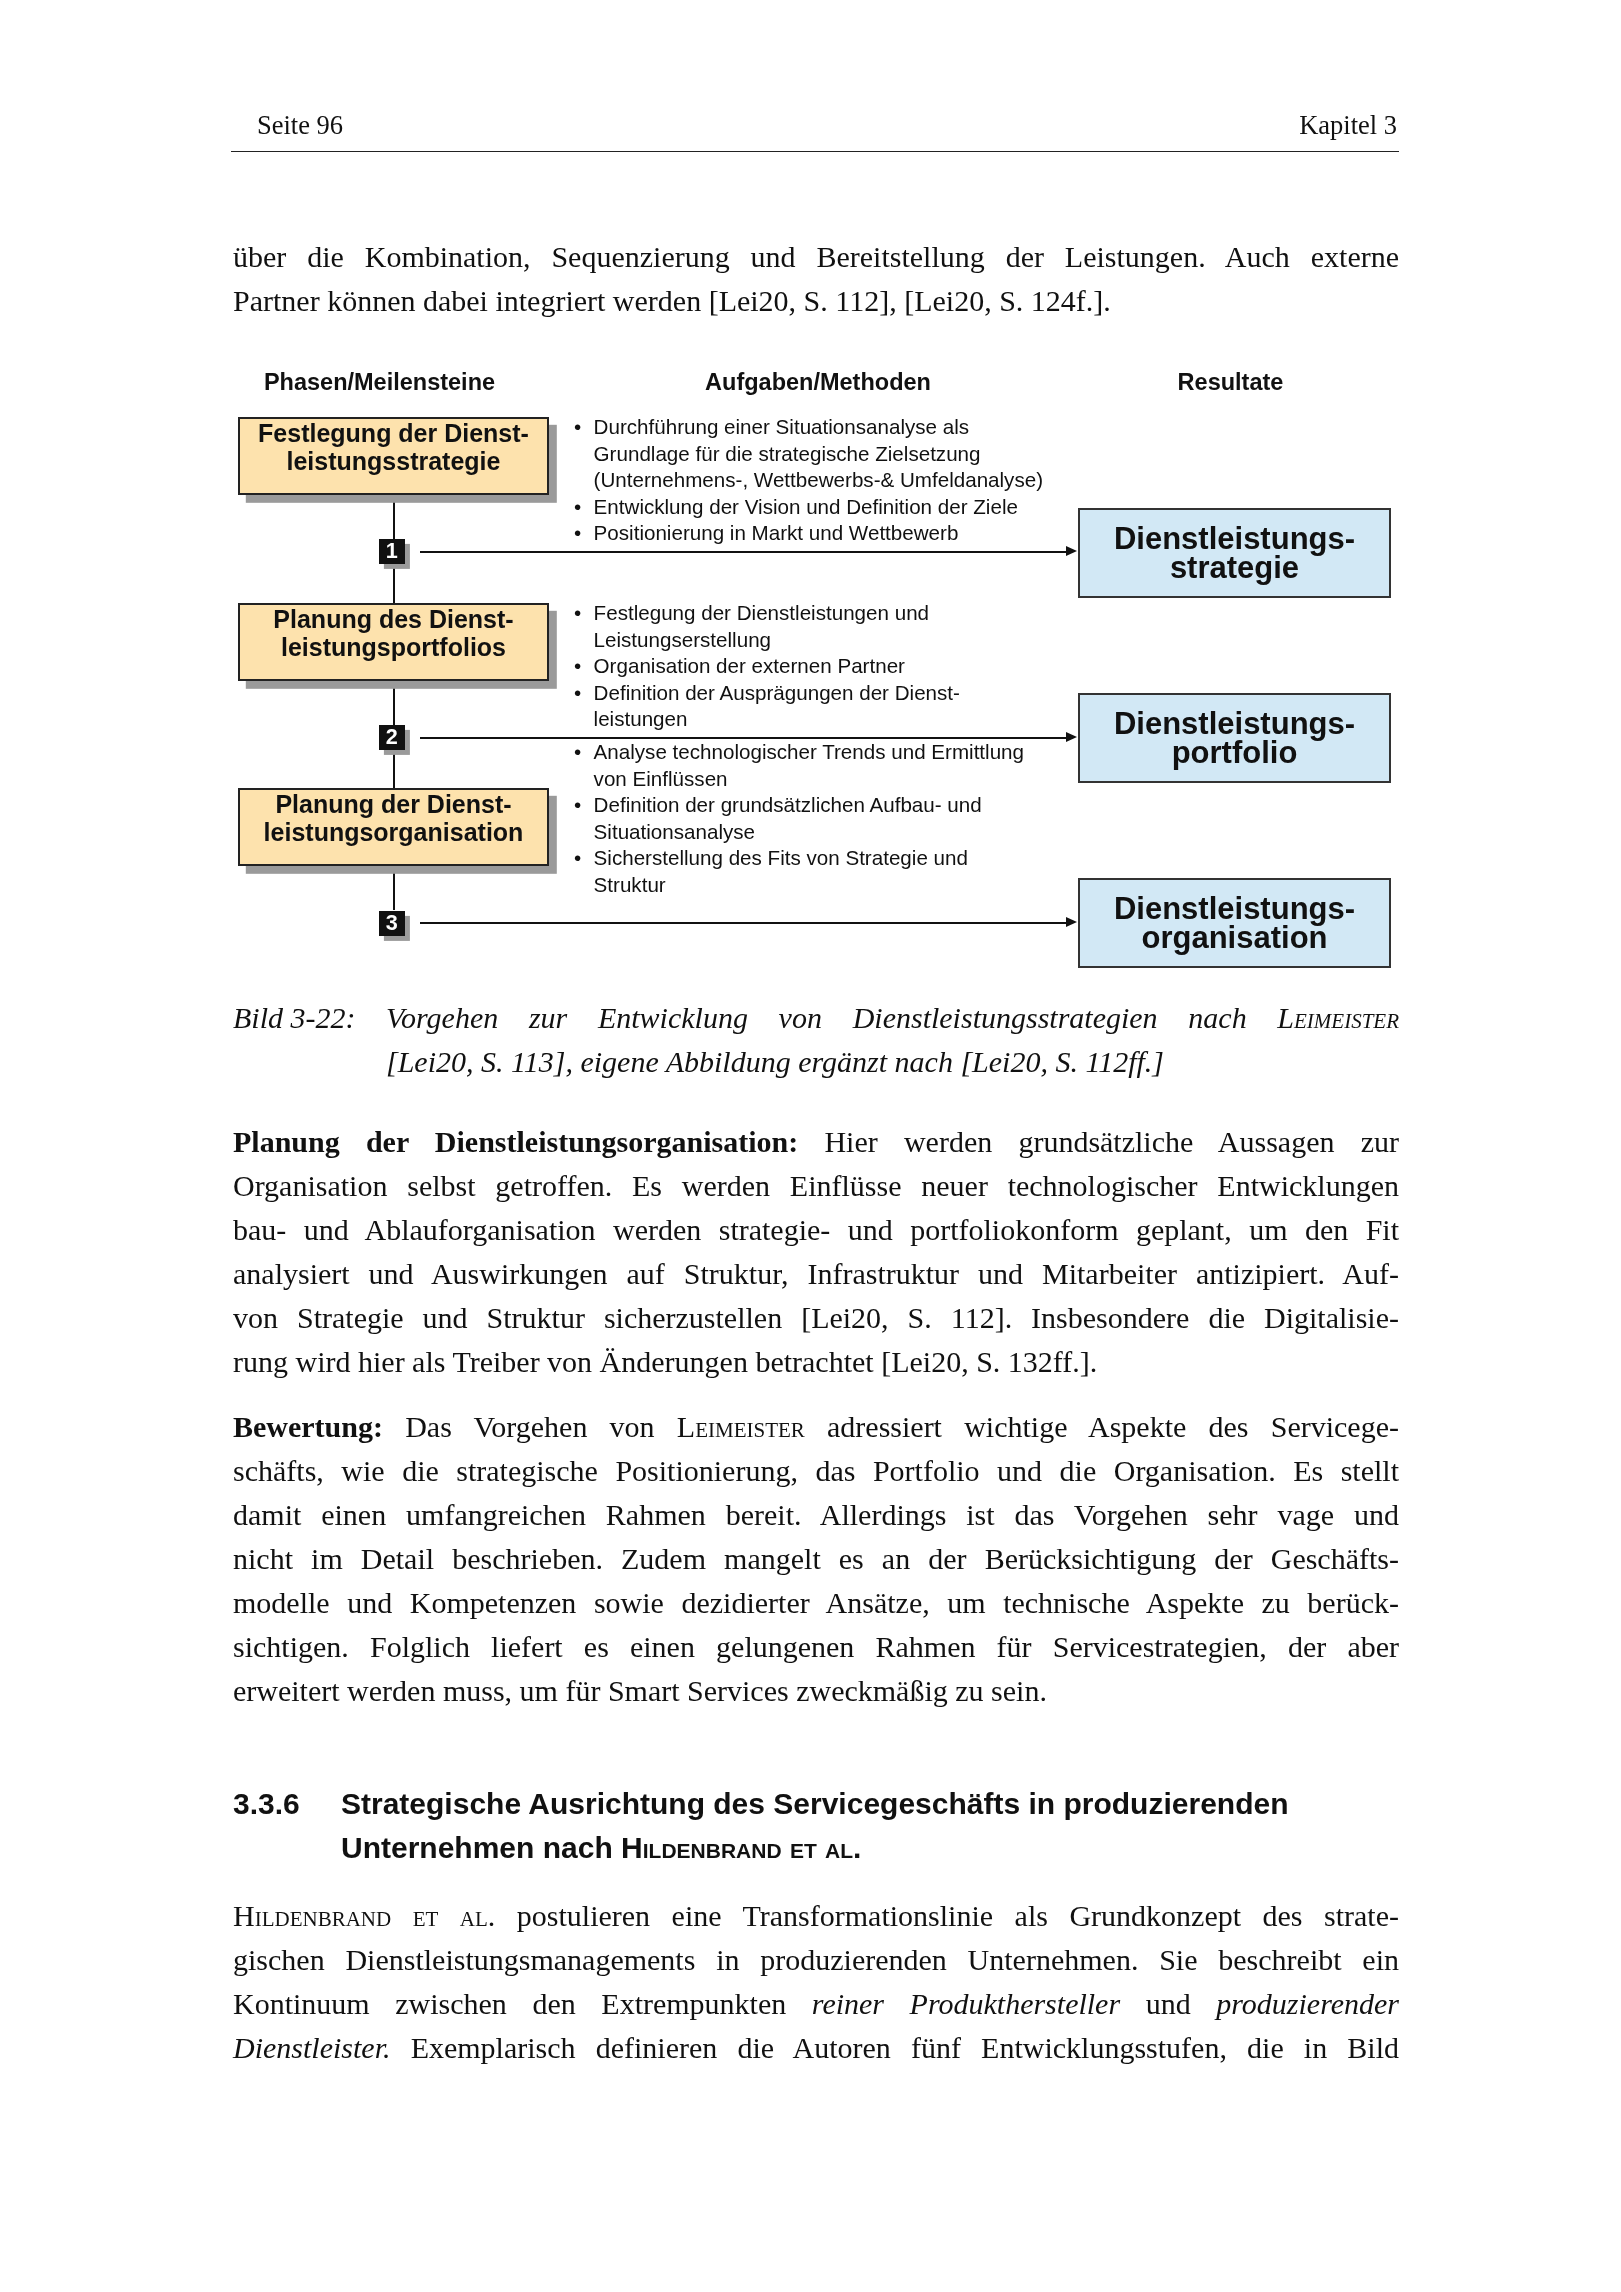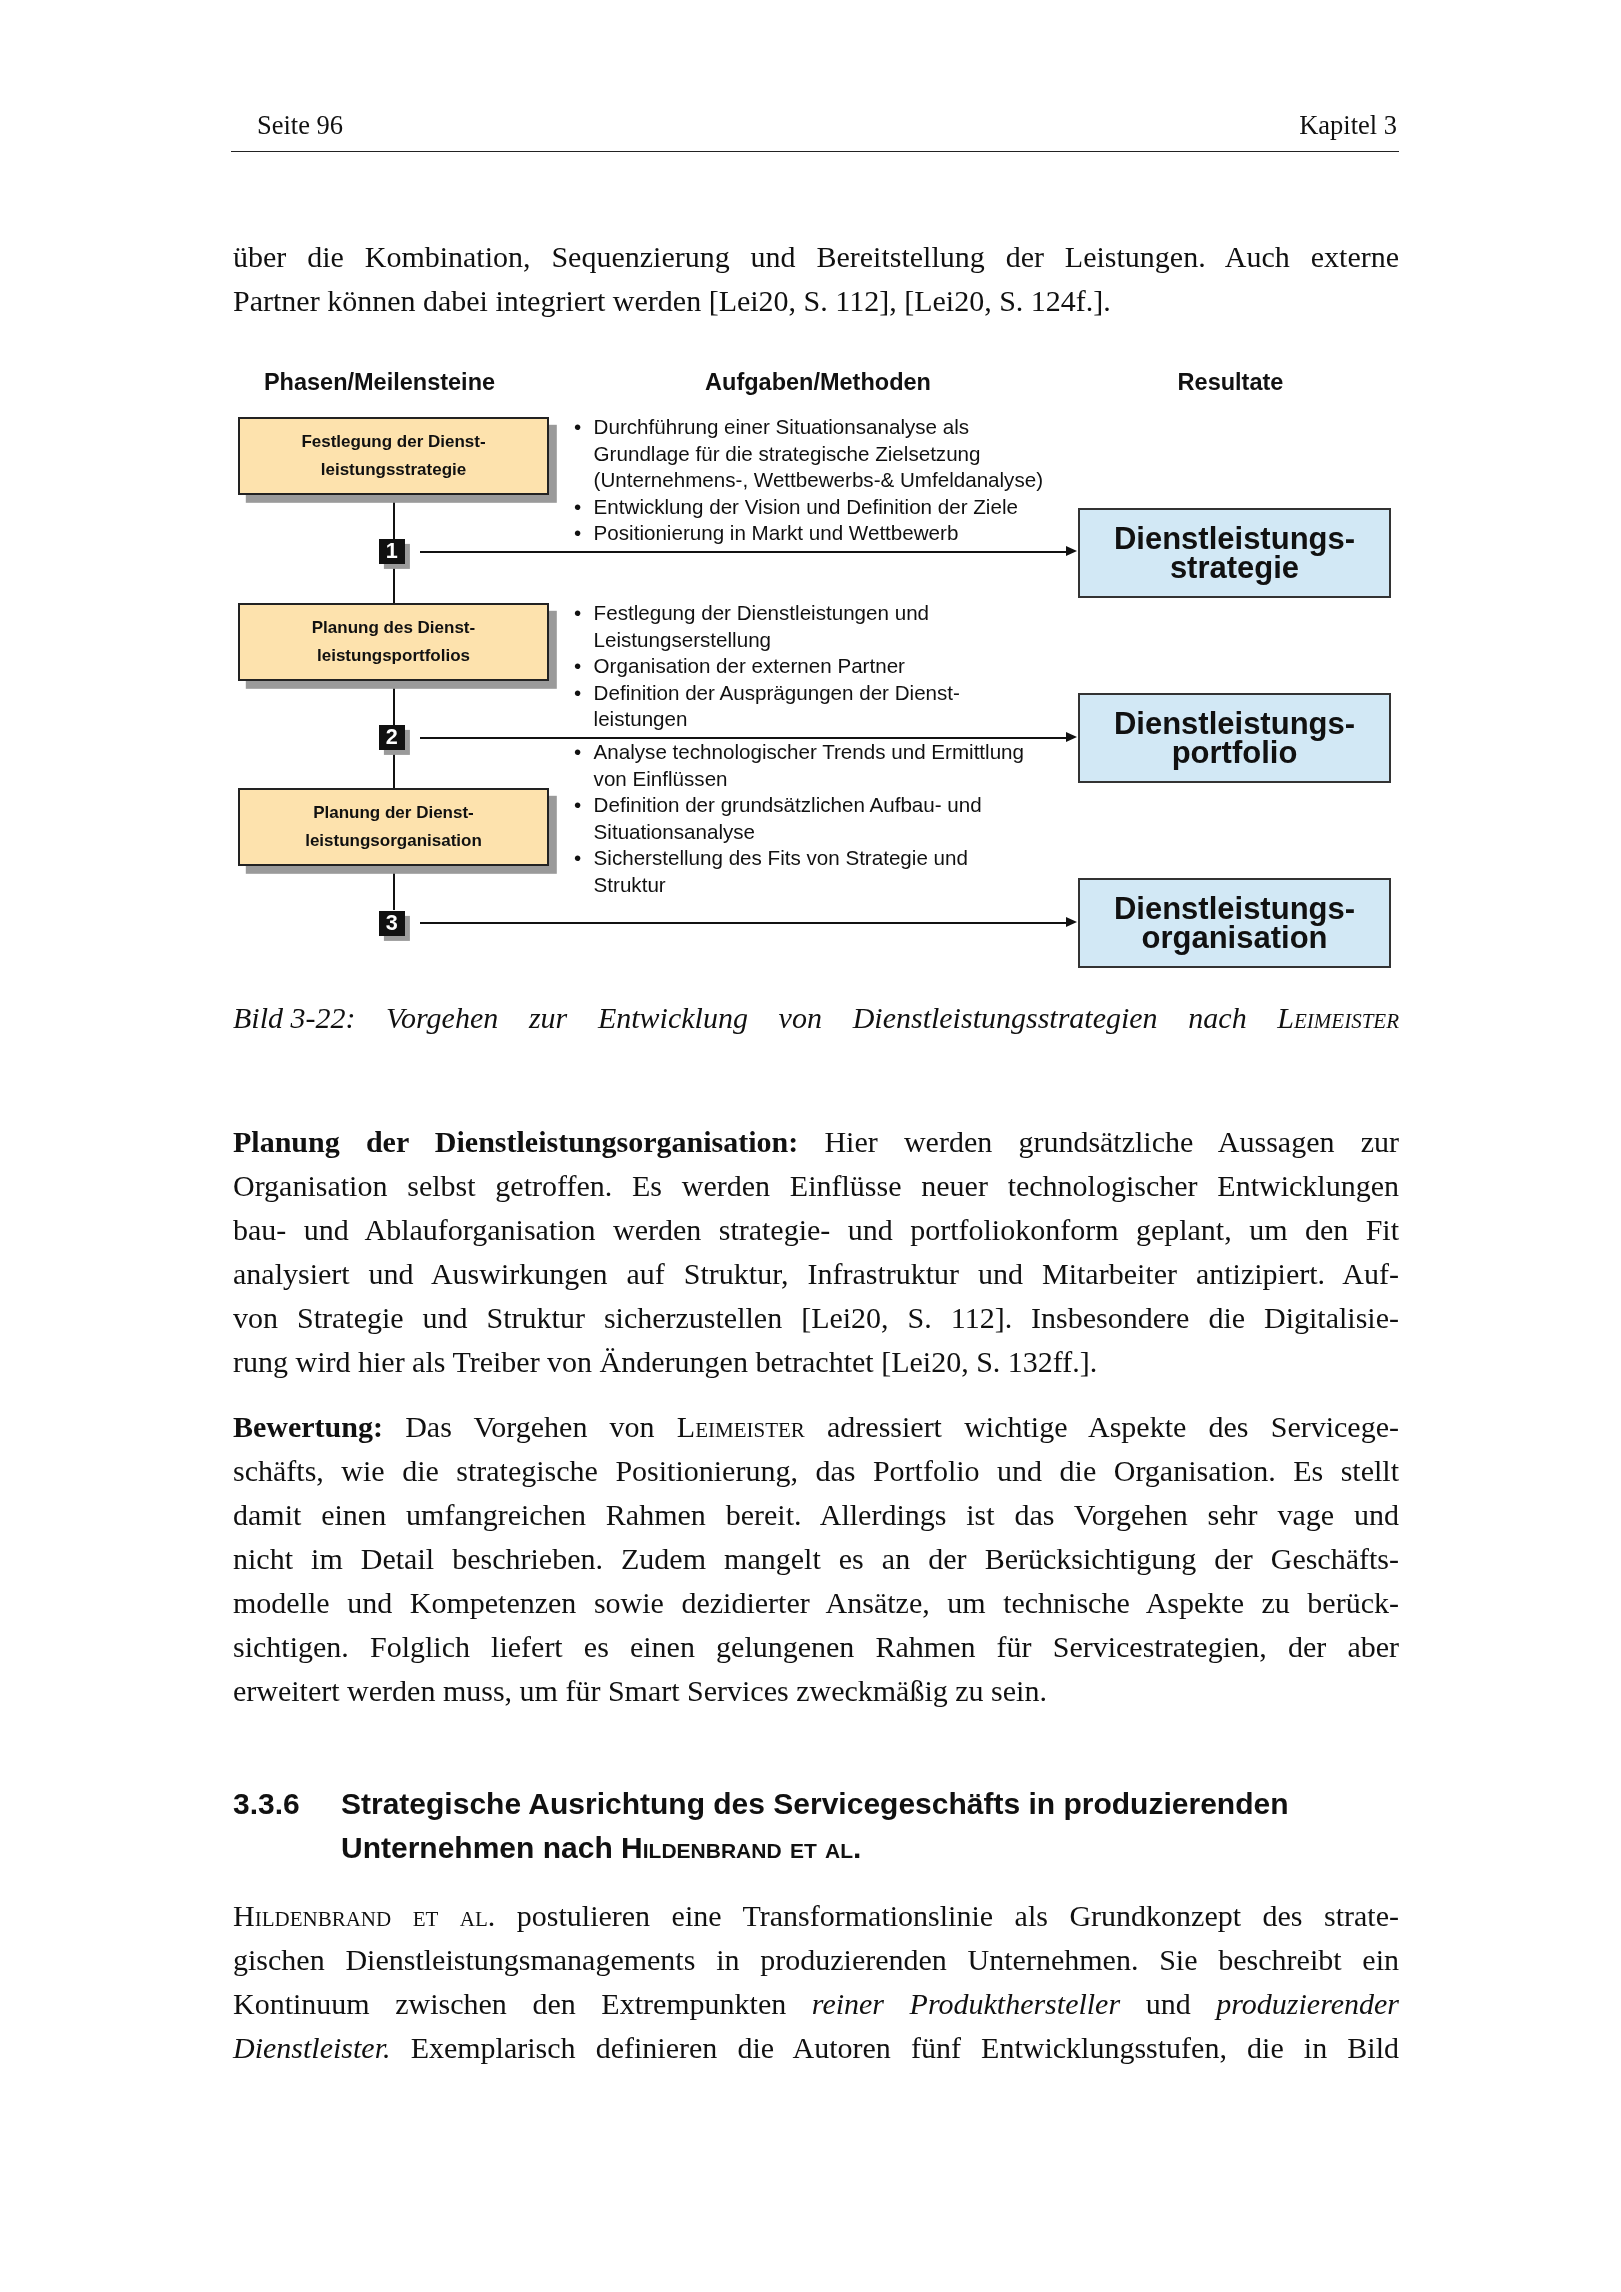--- a/index.html
+++ b/index.html
@@ -16,22 +16,22 @@
   .para { position: absolute; left: 233px; width: 1166px; font-size: 30px; line-height: 44px;
     text-align: justify; }
   .para .line { display: block; text-align: justify; text-align-last: justify; white-space: nowrap; height: 44px; }
   .para .line.last { text-align-last: left; }
   .sc { font-variant: small-caps; }
 
   
   .figure { position: absolute; left: 0; top: 0; width: 1621px; height: 980px; }
   .col-head { position: absolute; top: 369px; font-size: 23.5px; font-weight: bold; text-align: center; }
   .phase-box { position: absolute; left: 238px; width: 307px; height: 74px; background: #fde2ad;
-    border: 2px solid #222; box-shadow: 7.8px 7.8px 0 #9a9a9a; font-weight: bold; font-size: 17px;
-    line-height: 28px; display: flex; align-items: center; justify-content: center; text-align: center; }
+    border: 2px solid #222; box-shadow: 7.8px 7.8px 0 #9a9a9a; font-weight: bold; font-size: 25px;
+    line-height: 28px; display: flex; justify-content: center; text-align: center; }
   .result-box { position: absolute; left: 1078px; width: 309px; height: 86px; background: #d2e8f5;
     border: 2px solid #333; font-weight: bold; font-size: 31px; line-height: 29px;
     display: flex; align-items: center; justify-content: center; text-align: center; }
   .spine { position: absolute; left: 393px; width: 2px; background: #111; }
   .marker { position: absolute; left: 379px; width: 25.5px; height: 24.5px; background: #111; color: #fff;
     font-weight: bold; font-size: 21.6px; line-height: 24.5px; text-align: center;
     box-shadow: 4.9px 4.9px 0 #9a9a9a; }
   .arrow { position: absolute; left: 420px; height: 2px; background: #111; width: 647px; }
   .arrow::after { content: ""; position: absolute; right: -9.8px; top: -4.9px; border-left: 11.8px solid #111;
     border-top: 5.9px solid transparent; border-bottom: 5.9px solid transparent; }
@@ -111,20 +111,21 @@
   <div class="arrow" style="top:922px;"></div>
   <div class="result-box" style="top:878px;">
     <div><span>Dienstleistungs-</span><br><span>organisation</span></div>
   </div>
 </div>
 
 <div class="caption serif" style="top:996px;">
   <span class="label">Bild 3-22:</span>
   <div class="text">
     <span class="line"><span>Vorgehen zur Entwicklung von Dienstleistungsstrategien nach </span><span class="sc">Leimeister</span></span>
+    <span class="line last">[Lei20, S. 113], eigene Abbildung ergänzt nach [Lei20, S. 112ff.]</span>
   </div>
 </div>
 
 <div class="para serif" style="top:1120px;">
   <span class="line"><b>Planung der Dienstleistungsorganisation:</b><span> Hier werden grundsätzliche Aussagen zur</span></span>
   <span class="line">Organisation selbst getroffen. Es werden Einflüsse neuer technologischer Entwicklungen</span>
   <span class="line">bau- und Ablauforganisation werden strategie- und portfoliokonform geplant, um den Fit</span>
   <span class="line">analysiert und Auswirkungen auf Struktur, Infrastruktur und Mitarbeiter antizipiert. Auf-</span>
   <span class="line">von Strategie und Struktur sicherzustellen [Lei20, S. 112]. Insbesondere die Digitalisie-</span>
   <span class="line last">rung wird hier als Treiber von Änderungen betrachtet [Lei20, S. 132ff.].</span>

